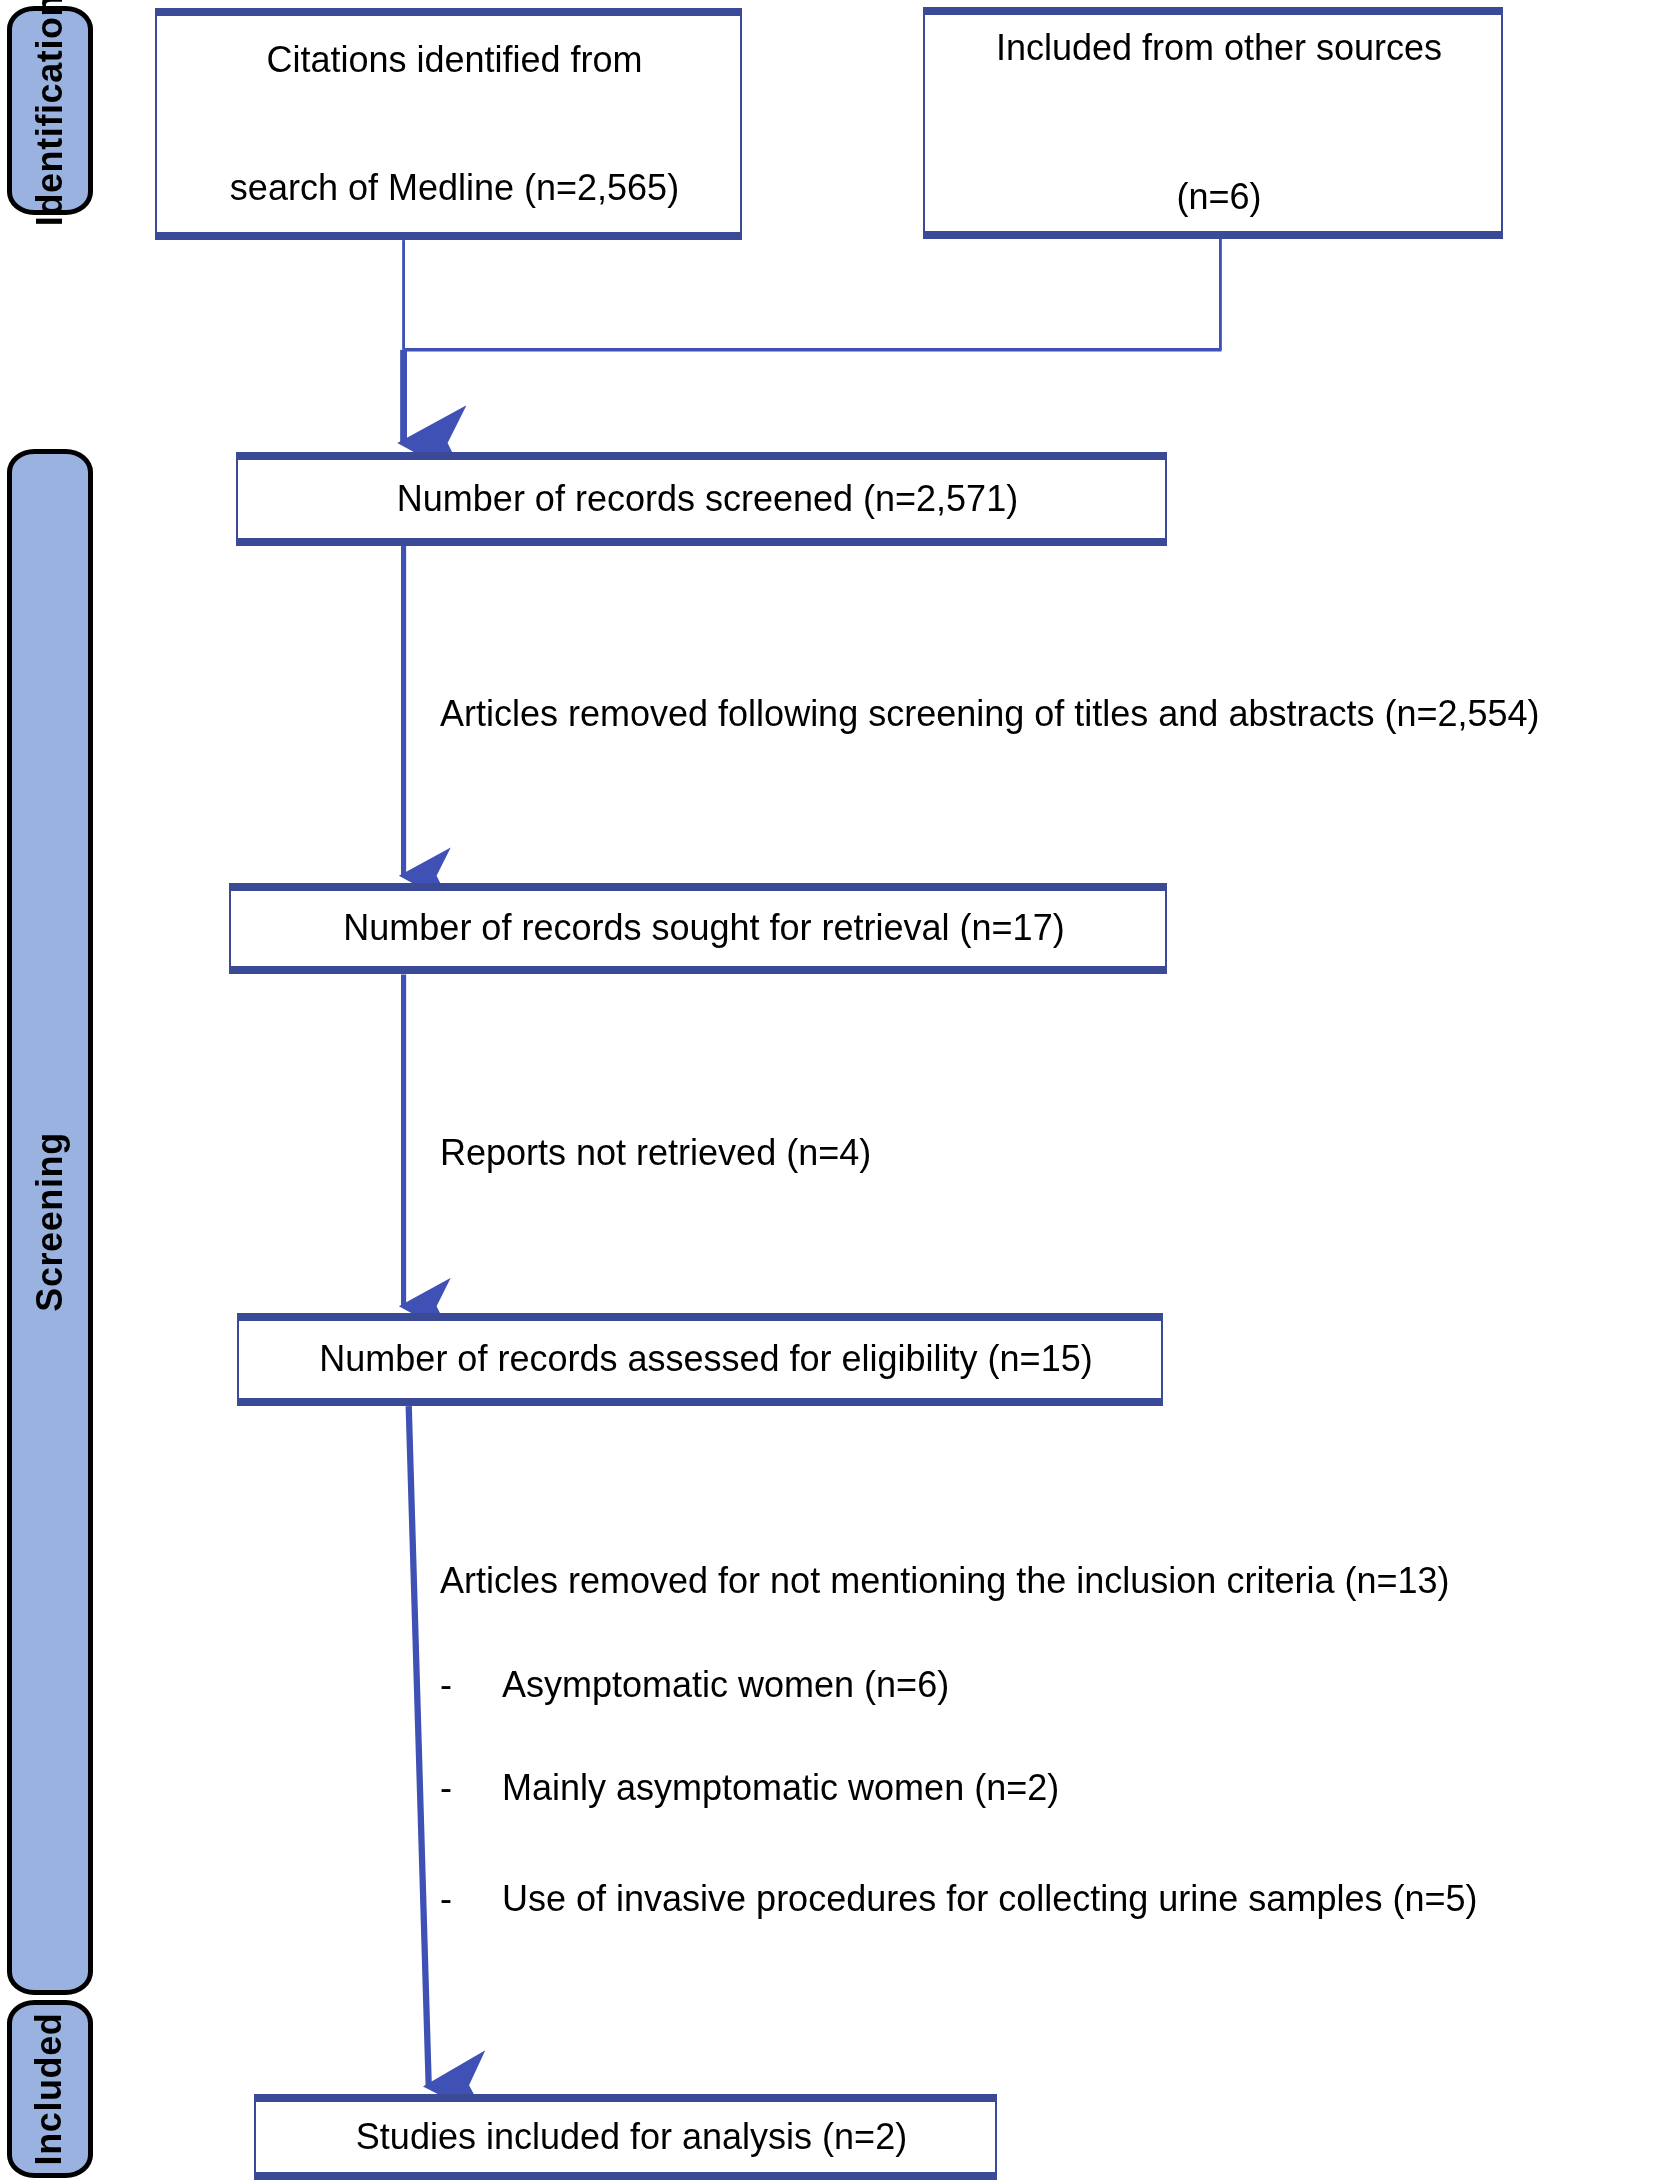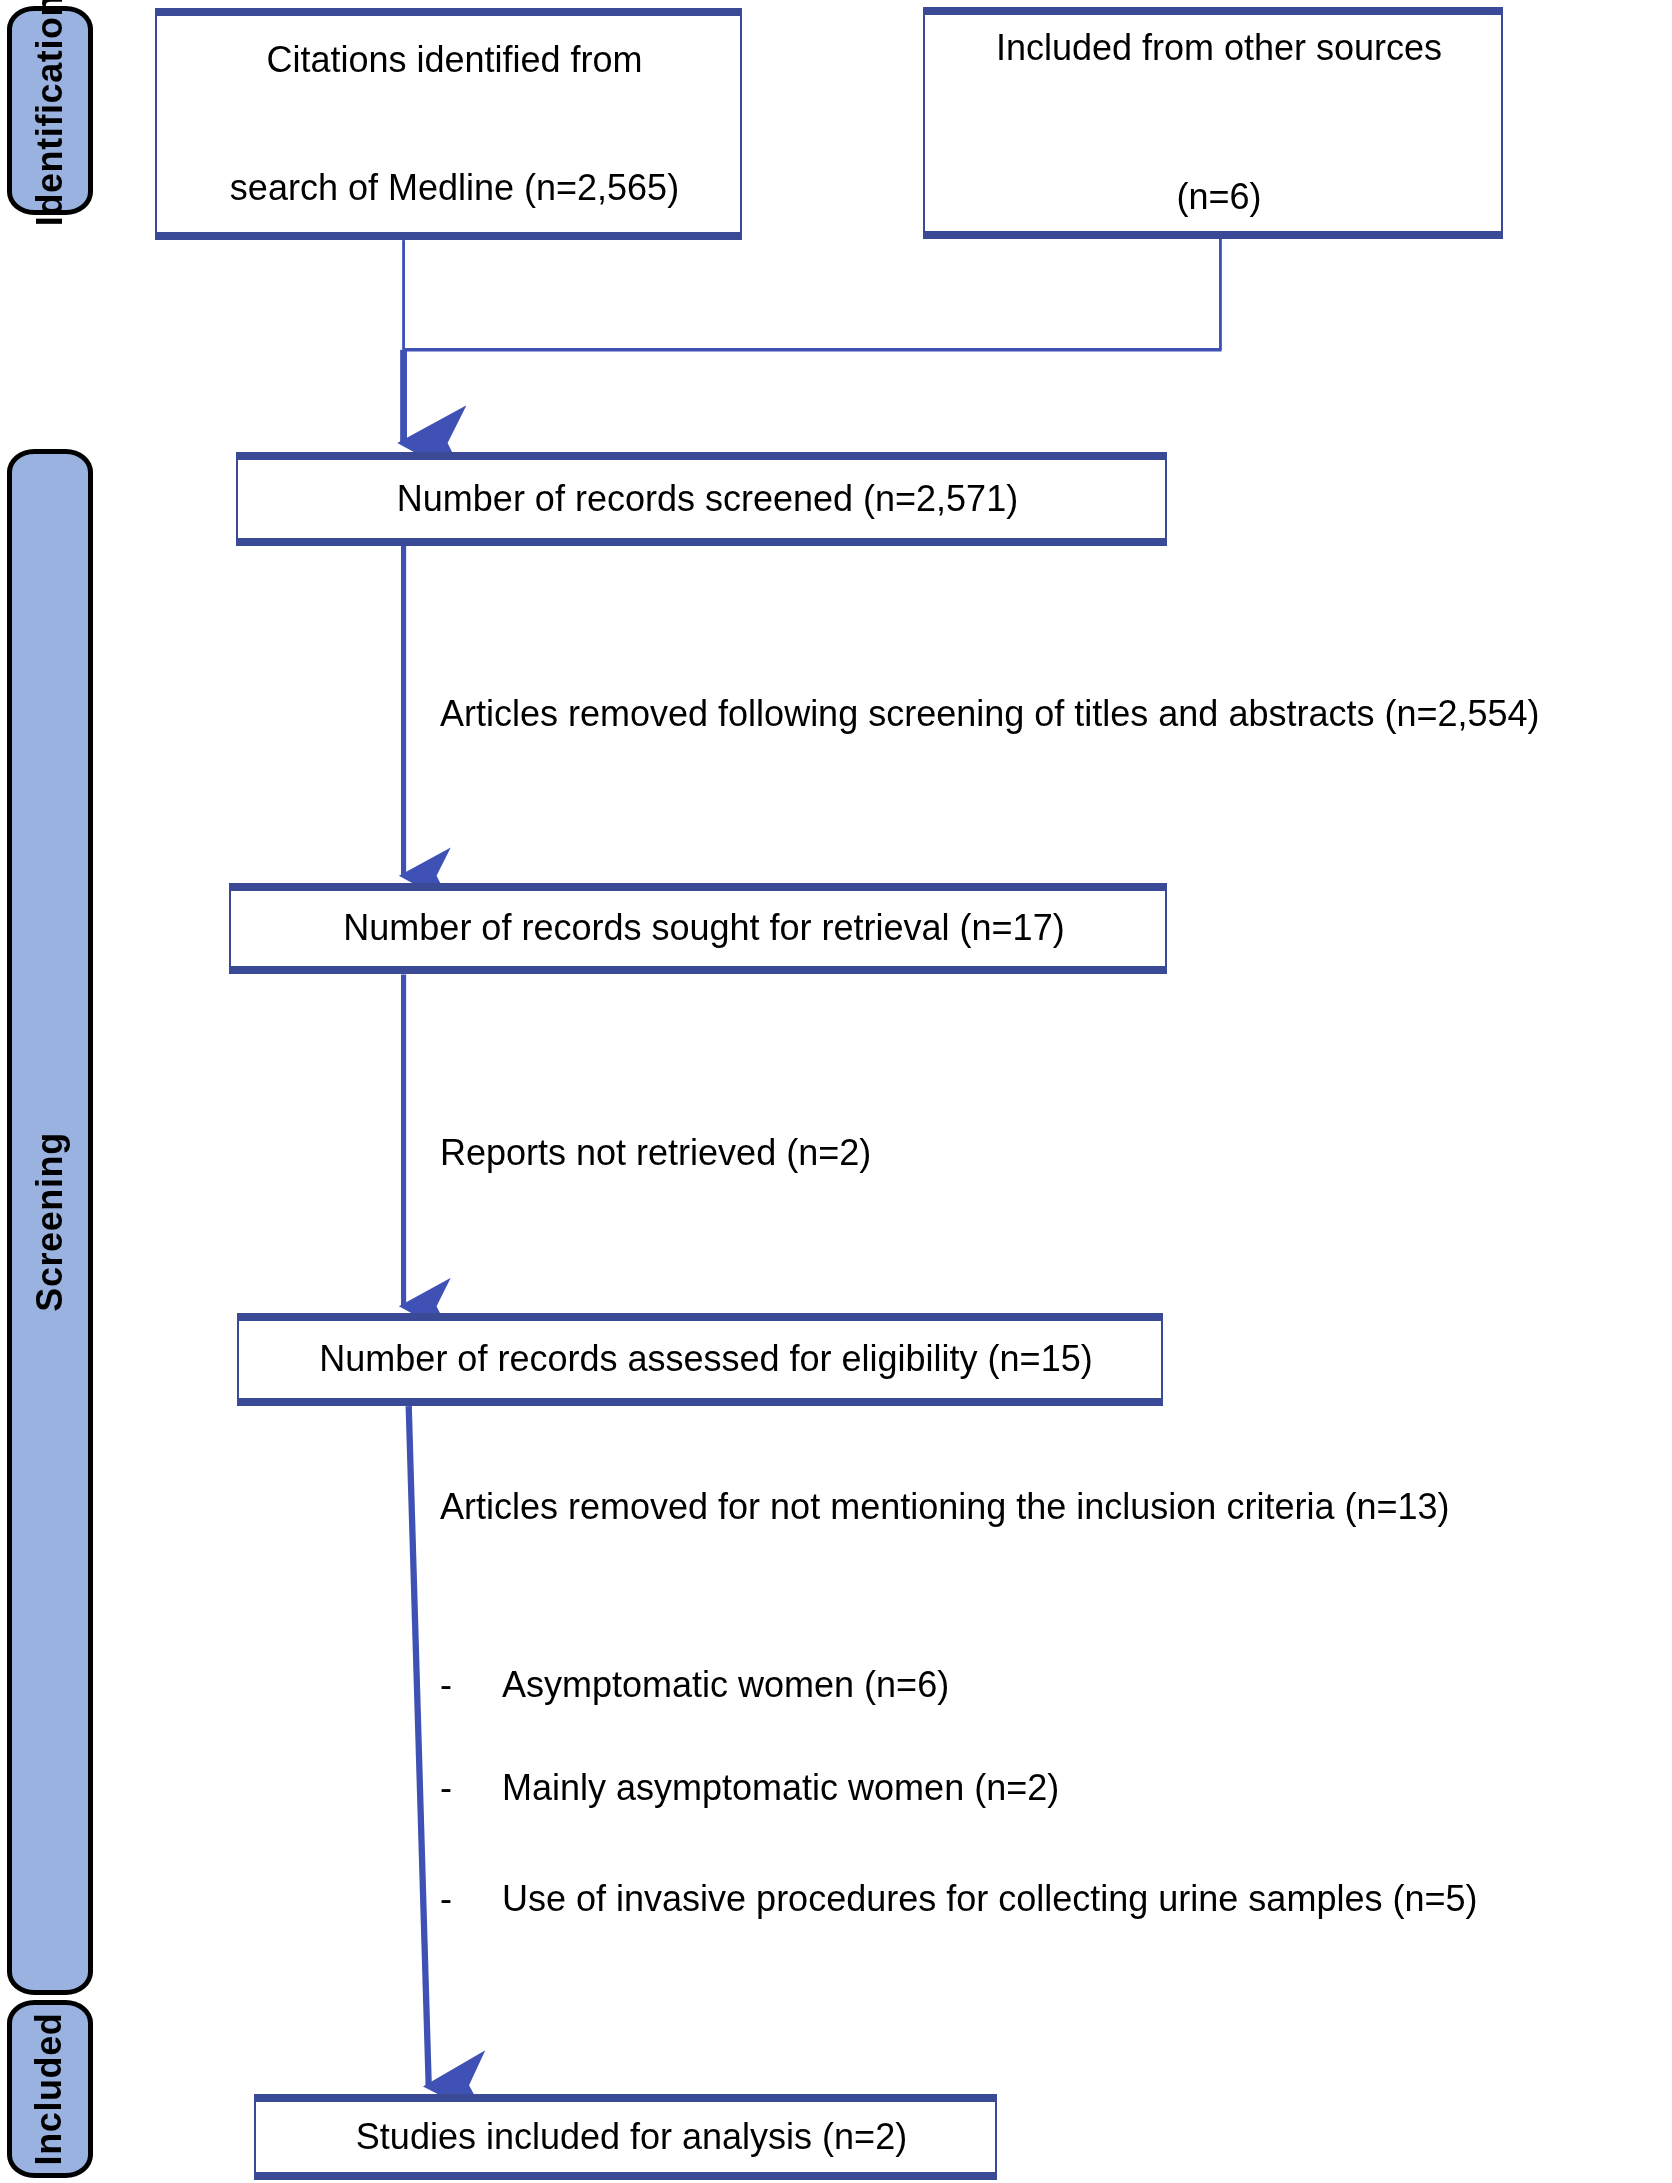--- a/index.html
+++ b/index.html
@@ -134,23 +134,23 @@
   <div class="flow-box thickcap" style="left:237px; top:1313px; width:926px; height:93px;">
     <div class="line">Number of records assessed for eligibility (n=15)</div>
   </div>
 
   <div class="flow-box thickcap" style="left:254px; top:2094px; width:743px; height:86px;">
     <div class="line">Studies included for analysis (n=2)</div>
   </div>
 
   <div class="annot" style="left:440px; top:693px;text-align:right;">Articles removed following screening of titles and abstracts (n=2,554)</div>
 
-  <div class="annot" style="left:440px; top:1132px;">Reports not retrieved (n=2)</div>
+  <div class="annot" style="left:440px; top:1132px;">Reports not retrieved (n=4)</div>
 
-  <div class="annot" style="left:440px; top:1486px;">Articles removed for not mentioning the inclusion criteria (n=13)</div>
+  <div class="annot" style="left:440px; top:1560px;">Articles removed for not mentioning the inclusion criteria (n=13)</div>
 
   <div class="annot-sub" style="left:440px; top:1664px;">
     <span class="dash">-</span><span>Asymptomatic women (n=6)</span>
   </div>
 
   <div class="annot-sub" style="left:440px; top:1767px;">
     <span class="dash">-</span><span>Mainly asymptomatic women (n=2)</span>
   </div>
 
   <div class="annot-sub" style="left:440px; top:1878px;">

